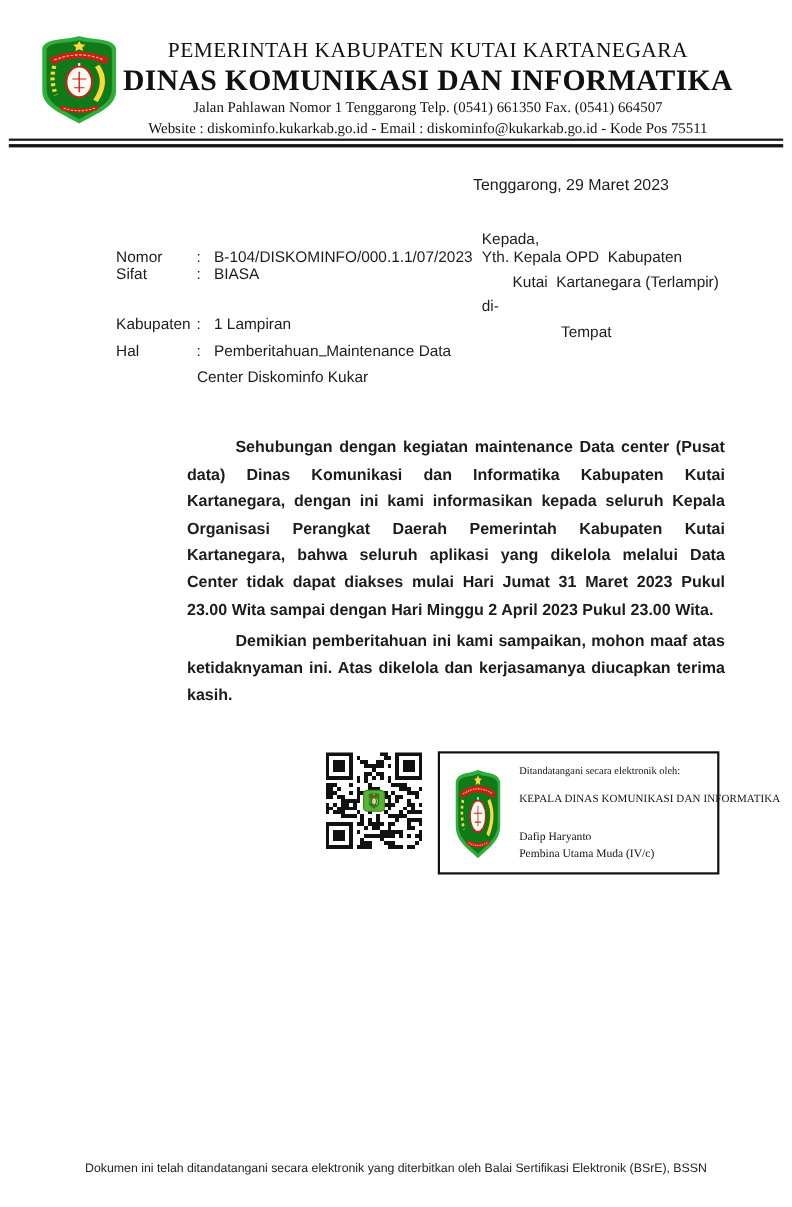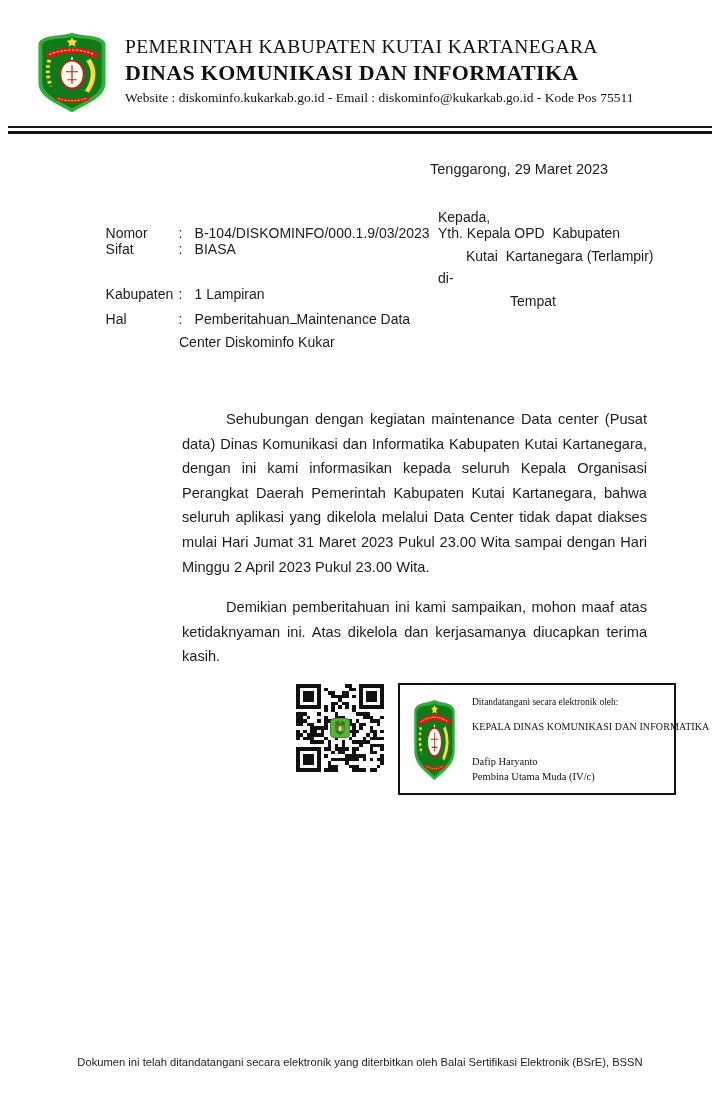--- a/index.html
+++ b/index.html
@@ -2,49 +2,49 @@
 <html><head>
 <meta charset="utf-8">
 <style>
   html,body{margin:0;padding:0;background:#ffffff;}
   .page{position:relative;width:720px;height:1097px;background:#ffffff;overflow:hidden;
         font-family:"Liberation Sans",sans-serif;color:#1c1c1c;}
 
   
   .crest{position:absolute;left:33px;top:32px;width:78px;height:81px;}
   .crest svg{width:100%;height:100%;}
-  .head-text{position:absolute;left:125px;top:36px;width:574px;text-align:left;
+  .head-text{position:absolute;left:102px;top:36px;width:574px;text-align:center;
              font-family:"Liberation Serif",serif;color:#111;}
   .head-gov{font-size:19.5px;letter-spacing:.4px;line-height:22px;}
-  .head-agency{font-size:22px;font-weight:bold;letter-spacing:.3px;line-height:30px;}
+  .head-agency{font-size:27px;font-weight:bold;letter-spacing:.3px;line-height:30px;}
   .head-addr{font-size:13.5px;line-height:16.5px;margin-top:2px;}
   .rule{position:absolute;left:8px;right:8px;top:126px;height:3px;
         border-top:2px solid #141414;border-bottom:3px solid #141414;}
 
   
   .dateline{position:absolute;left:430px;top:161px;font-size:14.5px;text-align:center;}
   .mrow{position:absolute;font-size:14px;white-space:pre;}
   .mlabel{display:inline-block;width:73px;}
   .mcolon{display:inline-block;width:16px;}
   .uspace{display:inline-block;width:7px;height:13px;border-bottom:1.4px solid #222;}
   .ul{text-underline-offset:3px;}
 
   
   .body-block{position:absolute;left:166px;top:391px;width:497px;
               font-size:14.6px;line-height:24.6px;text-align:justify;}
-  .body-block p{margin:16px;text-indent:44px;}
+  .body-block p{margin:4px;text-indent:44px;font-weight:bold;}
 
   
   .qr{position:absolute;left:296px;top:684px;width:88px;height:88px;}
   .qr svg{width:88px;height:88px;display:block;}
   .qr-logo{position:absolute;left:34px;top:34px;width:20px;height:20px;background:#5cb234;
            border-radius:4px;border:1px solid #3c8c20;box-sizing:border-box;display:flex;
            align-items:center;justify-content:center;}
   .qr-logo svg{width:12px;height:16px;opacity:.85;}
-  .sigbox{position:absolute;left:398px;top:683px;width:278px;height:112px;
+  .sigbox{position:absolute;left:398px;top:683px;width:256px;height:112px;
           border:2px solid #111;box-sizing:border-box;background:#fff;}
   .sig-crest{position:absolute;left:11px;top:14px;width:47px;height:82px;}
   .sig-crest svg{width:100%;height:100%;}
   .sig-text{position:absolute;left:72px;top:0;right:6px;
             font-family:"Liberation Serif",serif;color:#111;}
   .sig-line1{position:absolute;top:12px;font-size:9.5px;white-space:nowrap;}
   .sig-title{position:absolute;top:36px;font-size:10px;white-space:nowrap;letter-spacing:.1px;}
   .sig-name{position:absolute;top:71px;font-size:10.5px;white-space:nowrap;}
   .sig-rank{position:absolute;top:86px;font-size:10.5px;white-space:nowrap;}
 
@@ -78,29 +78,30 @@
 
   <header>
     <div class="crest">
       <svg viewBox="0 0 100 122" preserveAspectRatio="none">
           <use href="#crest-g"></use>
         </svg>
     </div>
     <div class="head-text">
       <div class="head-gov">PEMERINTAH KABUPATEN KUTAI KARTANEGARA</div>
       <div class="head-agency">DINAS KOMUNIKASI DAN INFORMATIKA</div>
+      <div class="head-addr">Jalan Pahlawan Nomor 1 Tenggarong Telp. (0541) 661350 Fax. (0541) 664507</div>
       <div class="head-addr">Website : diskominfo.kukarkab.go.id - Email : diskominfo@kukarkab.go.id - Kode Pos 75511</div>
     </div>
     <div class="rule"></div>
   </header>
 
   <div class="dateline">Tenggarong, 29 Maret 2023</div>
 
   <div class="mrow" style="left:90px;top:209px;">
-    <span class="mlabel">Nomor</span><span class="mcolon">:</span><span>B-104/DISKOMINFO/000.1.9/03/2023</span>
+    <span class="mlabel">Nomor</span><span class="mcolon">:</span><span>B-104/DISKOMINFO/000.1.1/07/2023</span>
   </div>
   <div class="mrow" style="left:90px;top:225px;">
     <span class="mlabel">Sifat</span><span class="mcolon">:</span><span>BIASA</span>
   </div>
   <div class="mrow" style="left:90px;top:270px;">
     <span class="mlabel">Kabupaten</span><span class="mcolon">:</span><span>1 Lampiran</span>
   </div>
   <div class="mrow" style="left:90px;top:294px;">
     <span class="mlabel">Hal</span><span class="mcolon">:</span><span>Pemberitahuan</span><span class="uspace"></span><span>Maintenance Data</span>
   </div>

